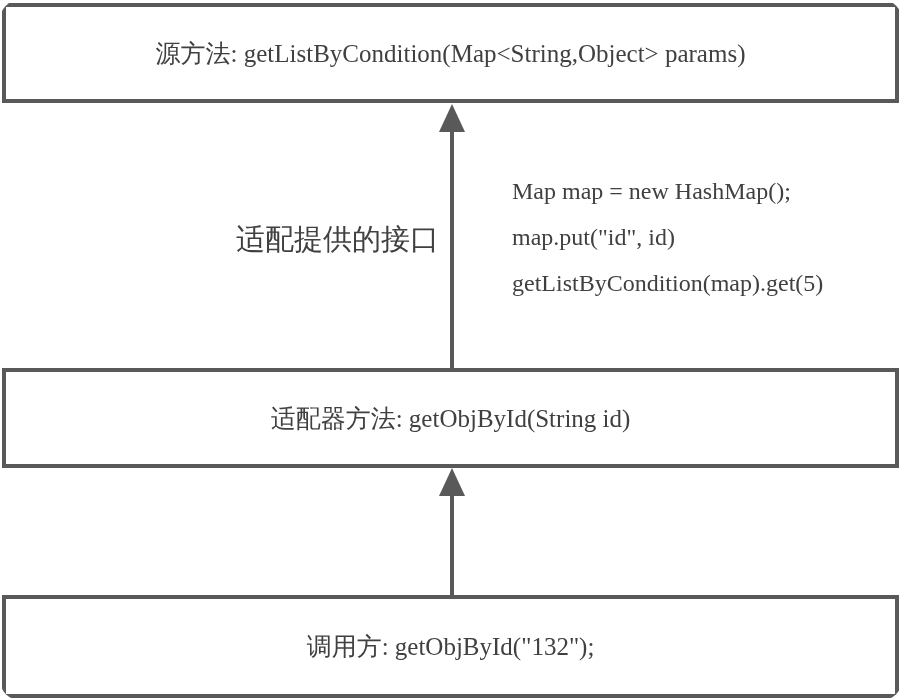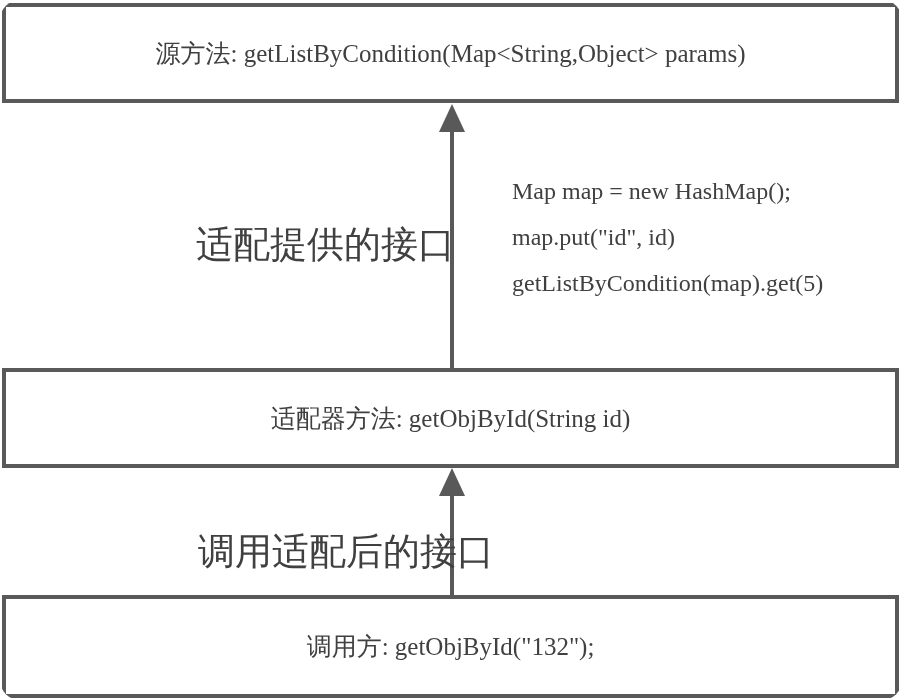--- a/index.html
+++ b/index.html
@@ -49,23 +49,24 @@
     height: 0;
     border-left: 13px solid transparent;
     border-right: 13px solid transparent;
     border-bottom: 28px solid #595959;
   }
   .arrow-head-top    { left: 439px; top: 104px; }
   .arrow-head-bottom { left: 439px; top: 468px; }
 
   .gap-label {
     position: absolute;
-    font-size: 37px;
+    font-size: 29px;
     color: #404040;
     white-space: nowrap;
+    margin-left: 40px;
   }
   .gap-label-top    { left: 196px; top: 220px; }
   .gap-label-bottom { left: 198px; top: 527px; }
 
   .code-block {
     position: absolute;
     left: 488px;
     top: 168px;
     font-size: 24px;
     line-height: 46px;
@@ -94,19 +95,18 @@
     <div>getListByCondition(map).get(5)</div>
   </div>
 
   <div class="box box-adapter">
     <span>适配器方法: getObjById(String id)</span>
   </div>
 
   <div class="arrow-head arrow-head-bottom"></div>
   <div class="arrow-line arrow-line-bottom"></div>
 
-  <div class="gap-label gap-label-bottom">调用适配后的接口</div>
 
   <div class="box box-caller">
     <span>调用方: getObjById("132");</span>
   </div>
 
 </div>
 
 </body></html>

